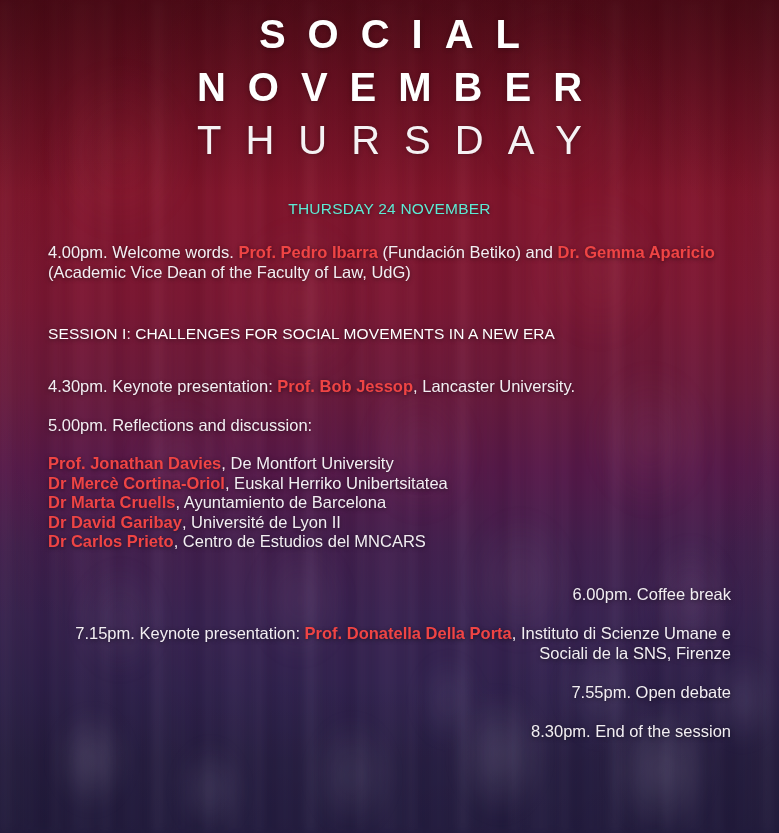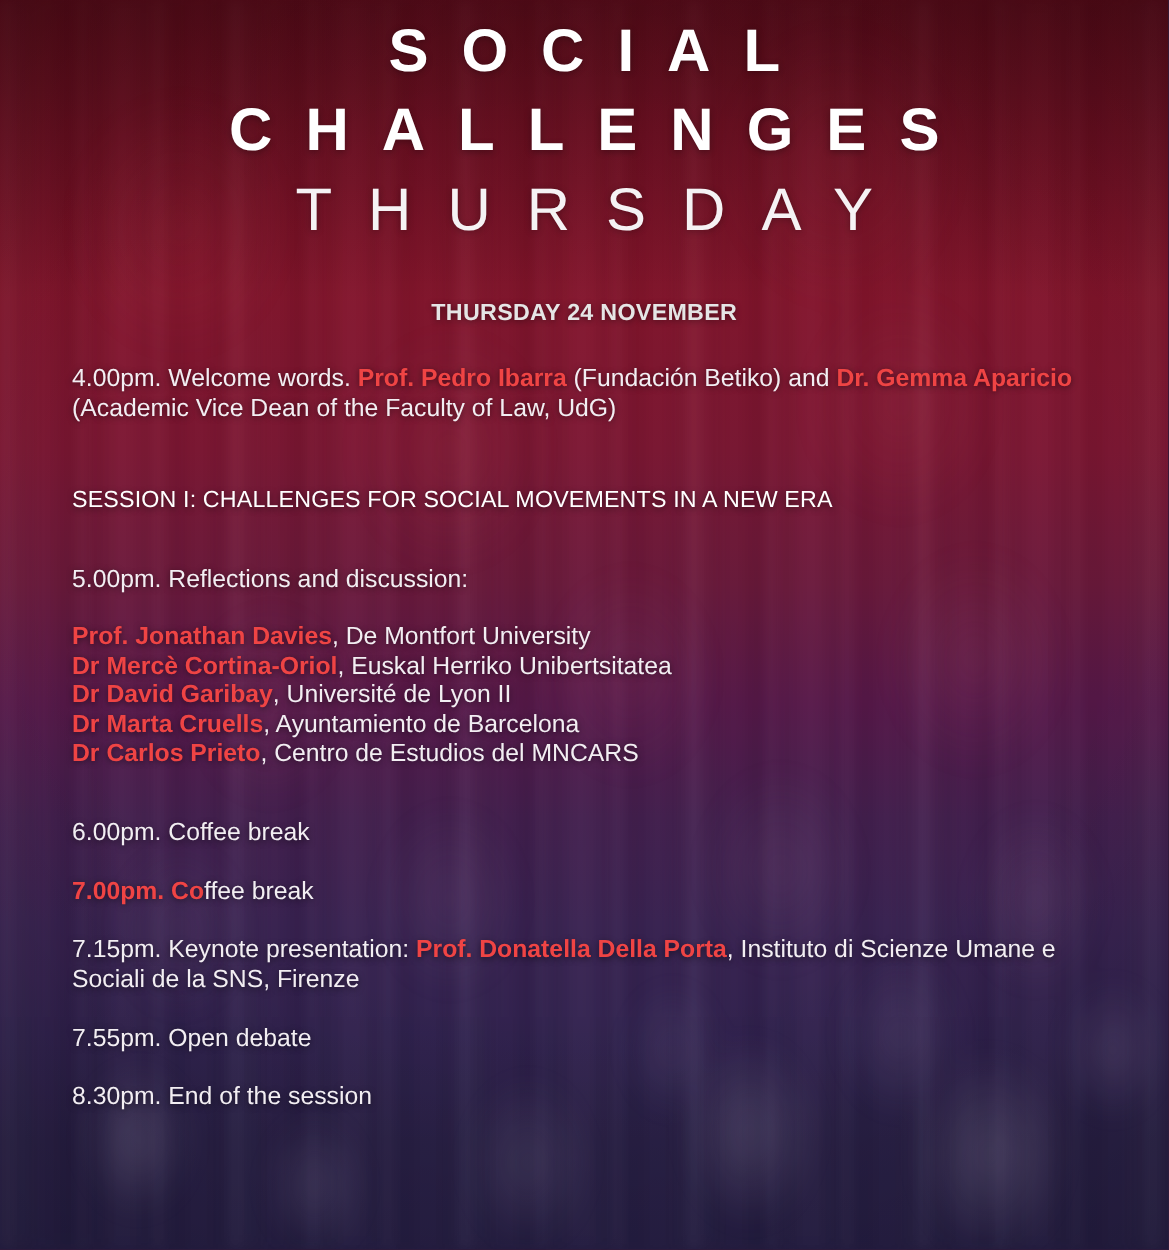--- a/index.html
+++ b/index.html
@@ -142,22 +142,22 @@
     letter-spacing: 24px;
     text-indent: 24px;
     white-space: nowrap;
     color: #f5f2f4;
     text-shadow: 0 1px 5px rgba(0,0,0,0.28);
   }
 
   .date-line {
     margin-top: 33px;
     text-align: center;
-    color: #e5e5e5;
-    font-weight: 700;
+    color: #5eead4;
+    font-weight: 400;
     font-size: 15.5px;
     letter-spacing: 0.2px;
     text-shadow: 0 1px 4px rgba(0,0,0,0.45);
   }
 
   .body-area {
     margin-top: 24px;
     padding: 0 48px;
     color: #f2eef2;
     font-size: 16.5px;
@@ -187,71 +187,71 @@
     margin: 0;
     line-height: 19.6px;
     white-space: nowrap;
   }
 
   .b { font-weight: 700; color: #ef4444; }
 
   .spacer-24 { height: 23px; }
   .spacer-14 { height: 13px; }
 
-  .sched-line { margin: 0 0 19px 0; }
+  .sched-line { margin: 0 0 19px 0; text-align: right; }
 </style>
 </head>
 <body>
 
 <div id="poster">
 
   <div class="bg-base"></div>
   <div class="bg-figures"></div>
   <div class="bg-streaks"></div>
   <div class="bg-streaks2"></div>
   <div class="bg-darken-top"></div>
   <div class="bg-vignette"></div>
 
   <div class="content">
 
     <div class="title-block">
       <div class="title-line1">SOCIAL</div>
-      <div class="title-line2">CHALLENGES</div>
+      <div class="title-line2">NOVEMBER</div>
       <div class="title-line3">THURSDAY</div>
     </div>
 
     <div class="date-line">THURSDAY 24 NOVEMBER</div>
 
     <div class="body-area">
 
       <p class="para"><span>4.00pm. Welcome words. </span><span class="b">Prof. Pedro Ibarra</span><span> (Fundación Betiko) and </span><span class="b">Dr. Gemma Aparicio</span><span> (Academic Vice Dean of the Faculty of Law, UdG)</span></p>
 
       <div class="spacer-24"></div>
 
       <p class="session-heading">SESSION I: CHALLENGES FOR SOCIAL MOVEMENTS IN A NEW ERA</p>
 
       <div class="spacer-14"></div>
 
+      <p class="para"><span>4.30pm. Keynote presentation: </span><span class="b">Prof. Bob Jessop</span><span>, Lancaster University.</span></p>
 
       <p class="para">5.00pm. Reflections and discussion:</p>
 
       <ul class="speaker-list">
         <li><span class="b">Prof. Jonathan Davies</span><span>, De Montfort University</span></li>
         <li><span class="b">Dr Mercè Cortina-Oriol</span><span>, Euskal Herriko Unibertsitatea</span></li>
+        <li><span class="b">Dr Marta Cruells</span><span>, Ayuntamiento de Barcelona</span></li>
         <li><span class="b">Dr David Garibay</span><span>, Université de Lyon II</span></li>
-        <li><span class="b">Dr Marta Cruells</span><span>, Ayuntamiento de Barcelona</span></li>
         <li><span class="b">Dr Carlos Prieto</span><span>, Centro de Estudios del MNCARS</span></li>
       </ul>
 
       <div class="spacer-14"></div>
 
       <p class="sched-line">6.00pm. Coffee break</p>
 
 
-      <p class="sched-line"><span class="b">7.00pm. Co</span><span>ffee break</span></p>
 
       <p class="sched-line"><span>7.15pm. Keynote presentation: </span><span class="b">Prof. Donatella Della Porta</span><span>, Instituto di Scienze Umane e Sociali de la SNS, Firenze</span></p>
 
       <p class="sched-line">7.55pm. Open debate</p>
 
       <p class="sched-line">8.30pm. End of the session</p>
 
     </div>
   </div>
 </div>

